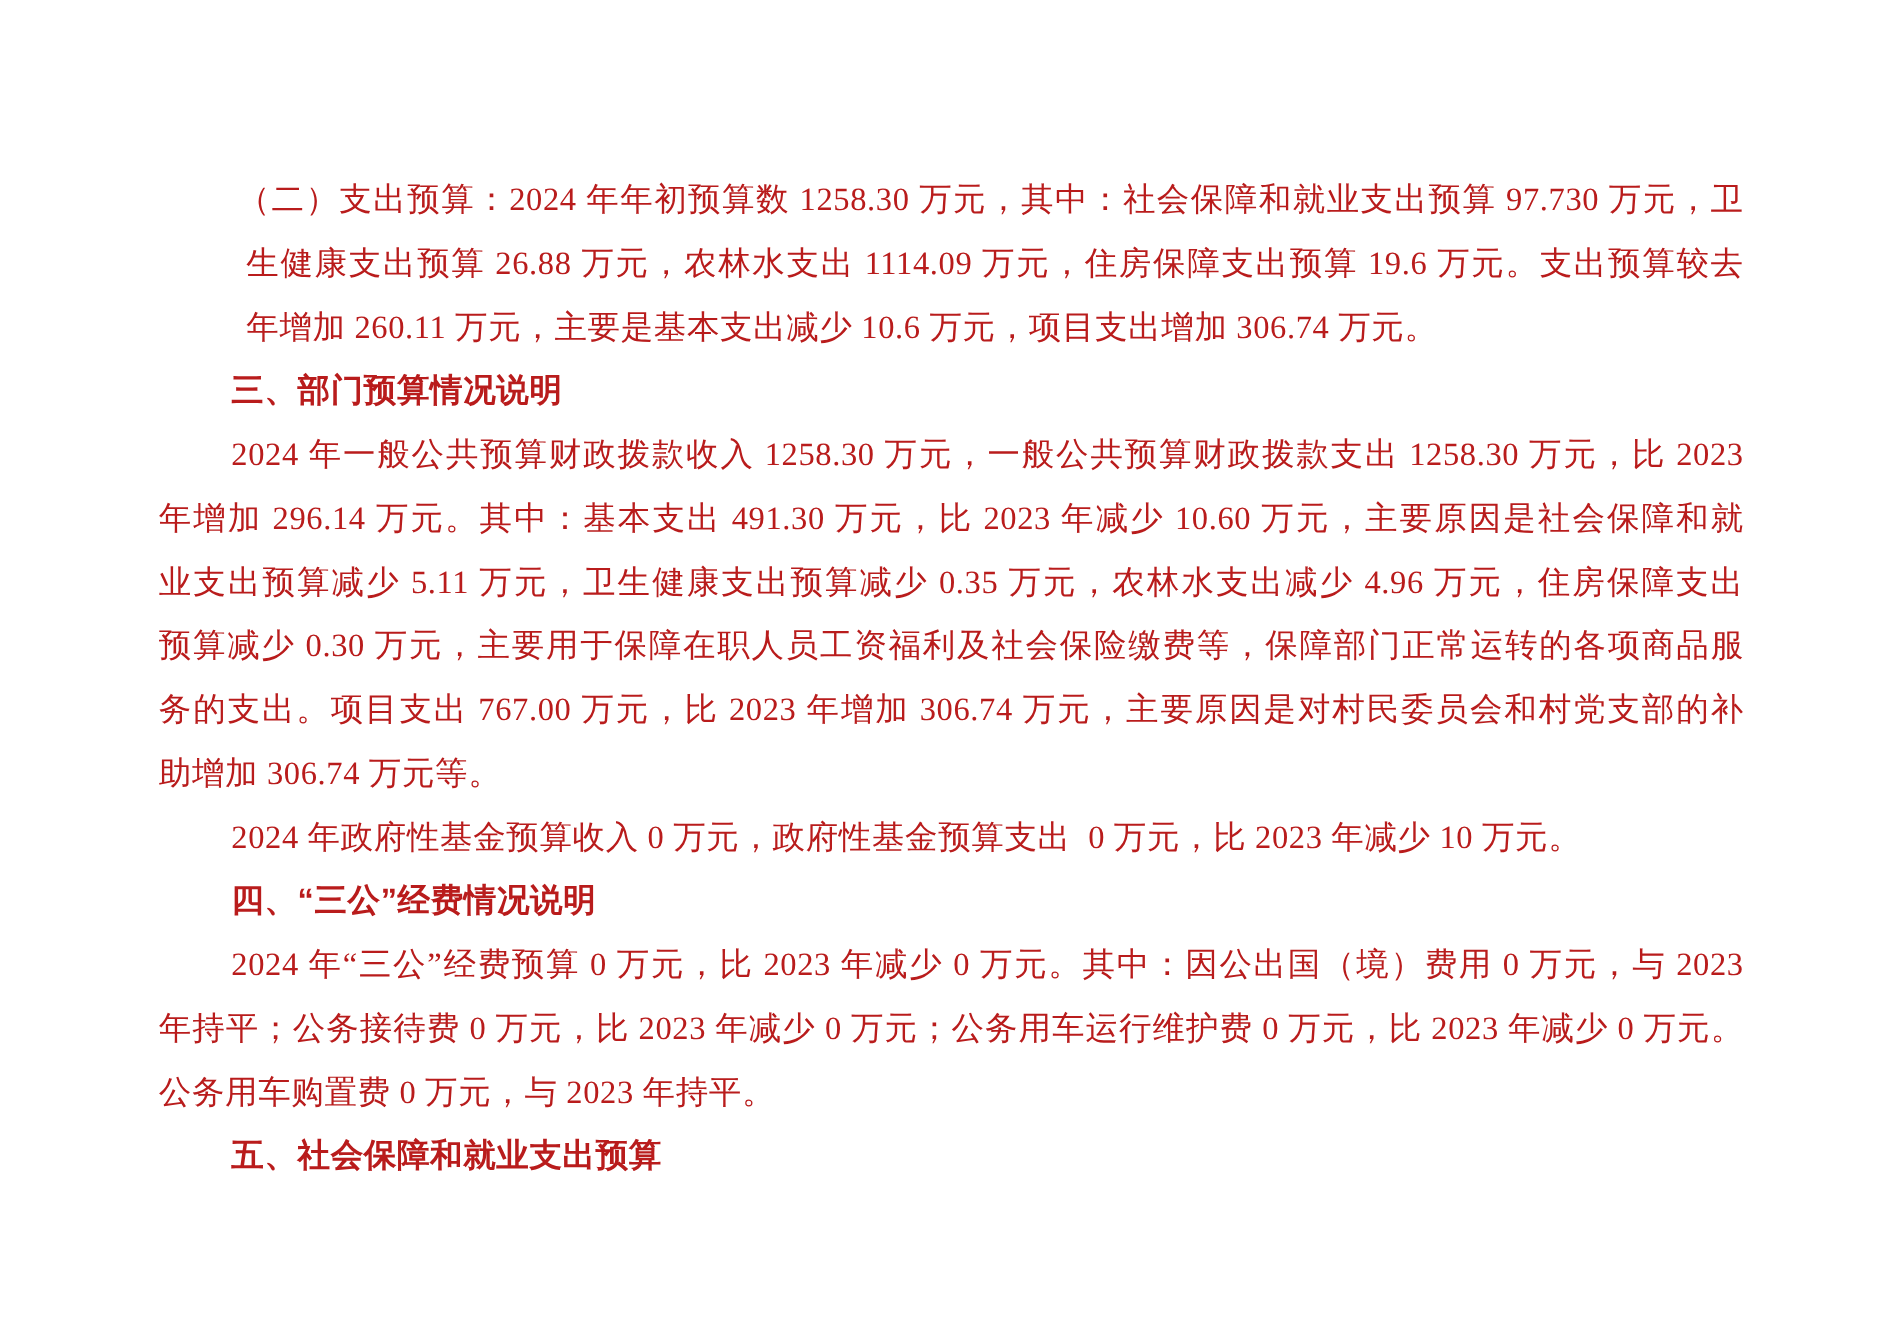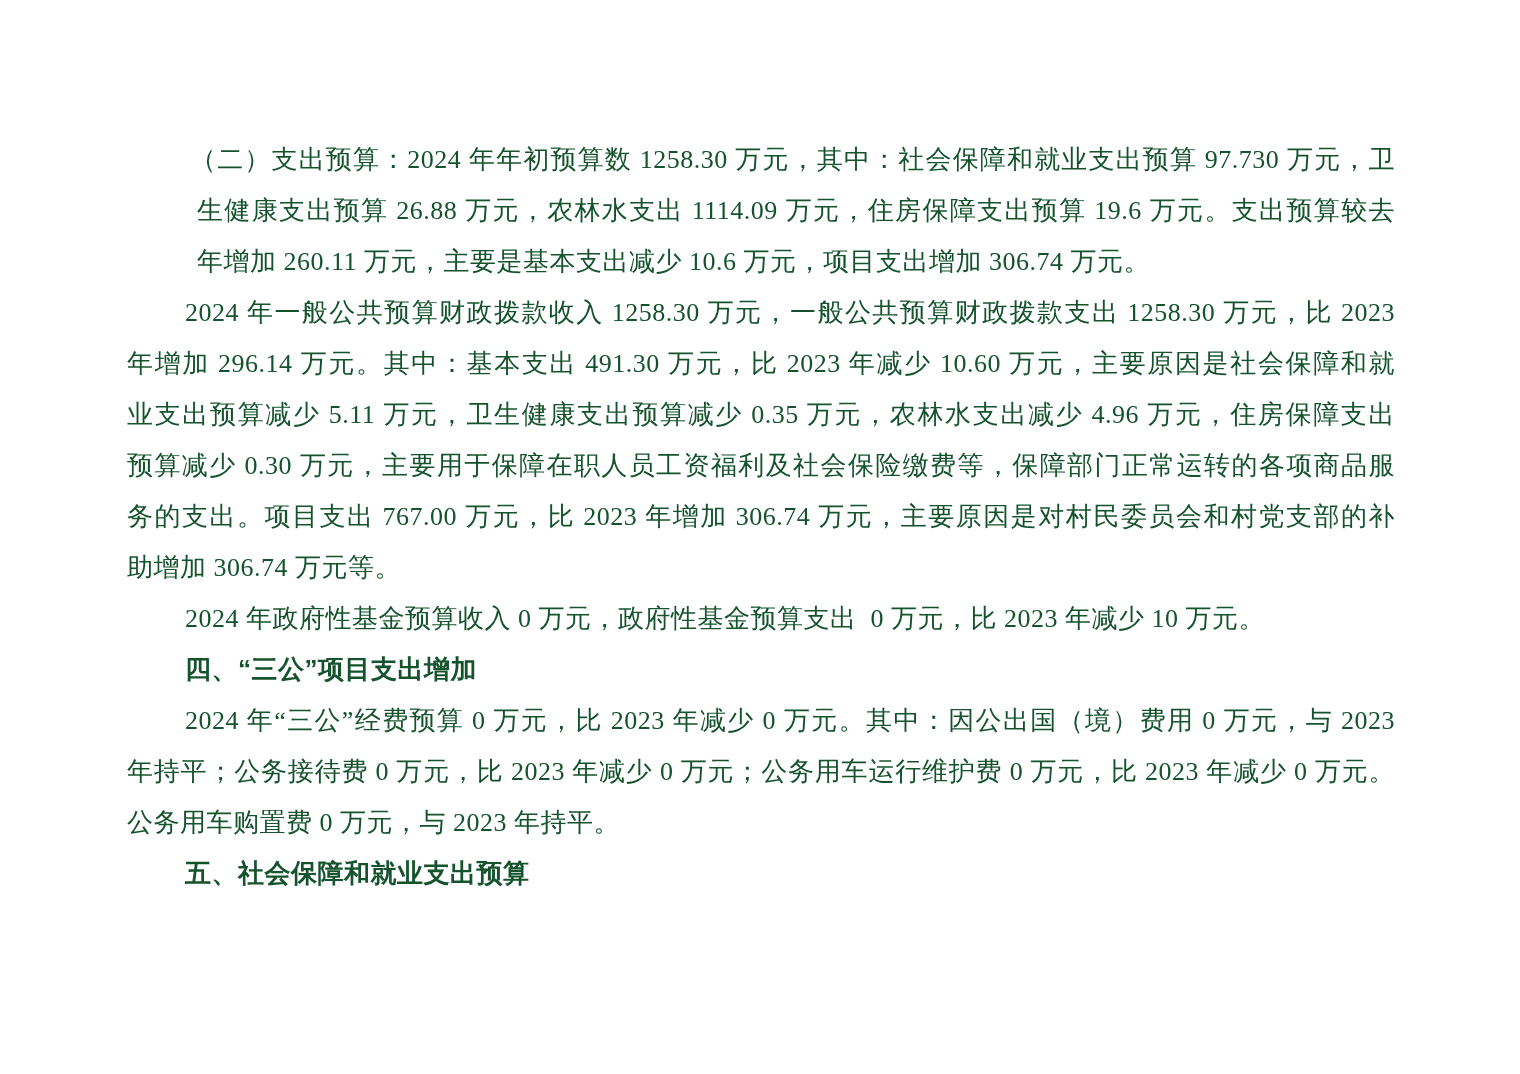--- a/index.html
+++ b/index.html
@@ -15,21 +15,21 @@
     overflow: hidden;
   }
   .content {
     box-sizing: border-box;
     width: 100%;
     height: 100%;
     padding: 134px 125px 0 127px;
     font-family: "Liberation Serif", "DejaVu Serif", serif;
     font-size: 26px;
     line-height: 51px;
-    color: #14532d;
+    color: #b91c1c;
     letter-spacing: 0.5px;
   }
   
   .tline {
     text-align: justify;
     text-align-last: justify;
     white-space: normal;
   }
   
   .tline.end {
@@ -59,35 +59,36 @@
 
 <div class="page">
   <div class="content">
 
     <div class="block-indent">
       <div class="tline findent">（二）支出预算：2024 年年初预算数 1258.30 万元，其中：社会保障和就业支出预算 97.730 万元，卫</div>
       <div class="tline">生健康支出预算 26.88 万元，农林水支出 1114.09 万元，住房保障支出预算 19.6 万元。支出预算较去</div>
       <div class="tline end">年增加 260.11 万元，主要是基本支出减少 10.6 万元，项目支出增加 306.74 万元。</div>
     </div>
 
+    <div class="heading">三、部门预算情况说明</div>
 
     <div>
       <div class="tline findent">2024 年一般公共预算财政拨款收入 1258.30 万元，一般公共预算财政拨款支出 1258.30 万元，比 2023</div>
       <div class="tline">年增加 296.14 万元。其中：基本支出 491.30 万元，比 2023 年减少 10.60 万元，主要原因是社会保障和就</div>
       <div class="tline">业支出预算减少 5.11 万元，卫生健康支出预算减少 0.35 万元，农林水支出减少 4.96 万元，住房保障支出</div>
       <div class="tline">预算减少 0.30 万元，主要用于保障在职人员工资福利及社会保险缴费等，保障部门正常运转的各项商品服</div>
       <div class="tline">务的支出。项目支出 767.00 万元，比 2023 年增加 306.74 万元，主要原因是对村民委员会和村党支部的补</div>
       <div class="tline end">助增加 306.74 万元等。</div>
     </div>
 
     <div>
       <div class="tline end findent">2024 年政府性基金预算收入 0 万元，政府性基金预算支出 &nbsp;0 万元，比 2023 年减少 10 万元。</div>
     </div>
 
-    <div class="heading">四、“三公”项目支出增加</div>
+    <div class="heading">四、“三公”经费情况说明</div>
 
     <div>
       <div class="tline findent">2024 年“三公”经费预算 0 万元，比 2023 年减少 0 万元。其中：因公出国（境）费用 0 万元，与 2023</div>
       <div class="tline">年持平；公务接待费 0 万元，比 2023 年减少 0 万元；公务用车运行维护费 0 万元，比 2023 年减少 0 万元。</div>
       <div class="tline end">公务用车购置费 0 万元，与 2023 年持平。</div>
     </div>
 
     <div class="heading">五、社会保障和就业支出预算</div>
 
   </div>

